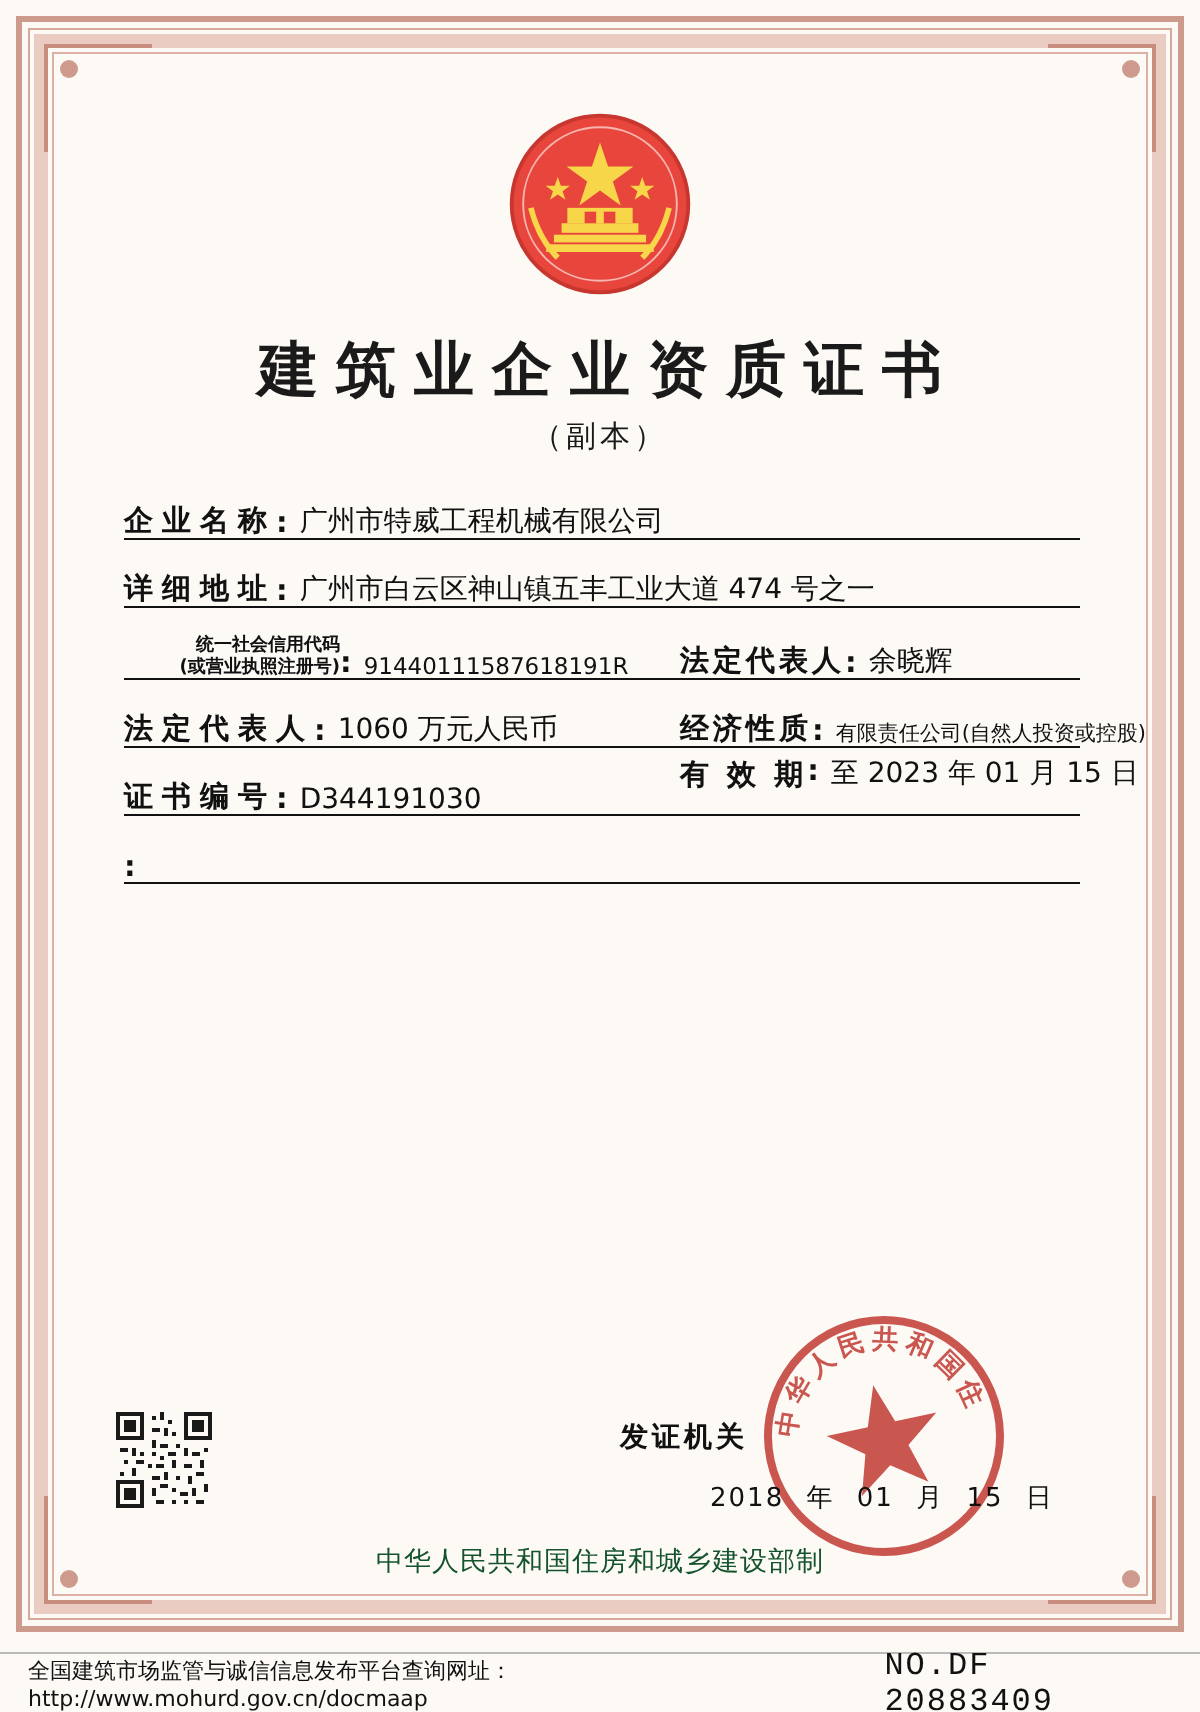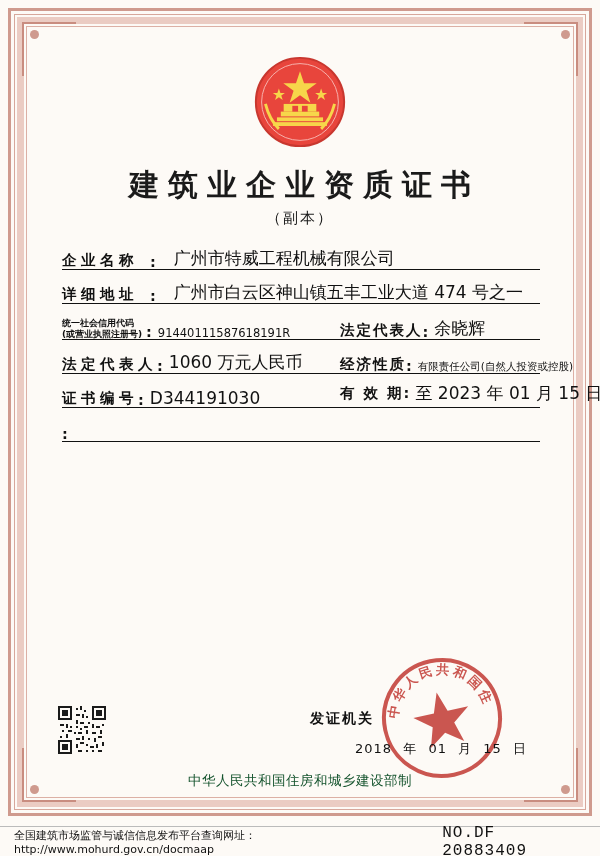--- a/index.html
+++ b/index.html
@@ -112,39 +112,38 @@
     left: 62px;
     width: 478px;
     font-size: 13.5px;
     color: #111;
   }
   .row {
     position: relative;
     height: 26px;
     display: flex;
     align-items: flex-end;
-    gap: 12px;
   }
   .label {
     font-weight: bold;
     font-size: 14.5px;
     letter-spacing: 4.5px;
     white-space: nowrap;
     font-family: "DejaVu Sans", sans-serif;
     color: #111;
   }
   .label.tight { letter-spacing: 1px; }
   .colon {
     font-weight: bold;
     font-size: 14.5px;
     font-family: "DejaVu Sans", sans-serif;
     margin-right: 4px;
   }
   .value {
-    font-size: 17px;
+    font-size: 14px;
     font-family: "DejaVu Sans", sans-serif;
     color: #111;
     padding-left: 2px;
     white-space: nowrap;
   }
   .value.small { font-size: 11.5px; }
   .underline {
     position: absolute;
     left: 0;
     bottom: 0;
@@ -153,23 +152,24 @@
   }
   .col-left  { position: absolute; left: 0;   width: 300px; }
   .col-right { position: absolute; left: 278px; width: 200px; }
 
   .two-line-label {
     font-size: 9px;
     line-height: 11px;
     letter-spacing: 0px;
     font-weight: bold;
     font-family: "DejaVu Sans", sans-serif;
-    text-align: left;
+    text-align: right;
     width: 84px;
     color: #111;
+    margin-left: 24px;
   }
 
   .qual-block {
     position: absolute;
     top: 415px;
     left: 118px;
     font-family: "DejaVu Sans", sans-serif;
   }
   .qual-line {
     font-size: 14.5px;
@@ -351,21 +351,21 @@
       </div>
     </div>
 
     <div class="row" style="height:30px; margin-top:4px;">
       <div class="col-left" style="display:flex; align-items:flex-end; height:30px;">
         <span class="label">证书编号</span>
         <span class="colon">:</span>
         <span class="value">D344191030</span>
         <div class="underline" style="left:0; width:278px;"></div>
       </div>
-      <div class="col-right" style="display:flex; align-items:center; height:30px;">
+      <div class="col-right" style="display:flex; align-items:flex-start; height:30px;">
         <span class="label tight" style="letter-spacing:2px;">有 效 期</span>
         <span class="colon">:</span>
         <span class="value">至 2023 年 01 月 15 日</span>
         <div class="underline" style="left:0; width:200px;"></div>
       </div>
     </div>
 
     <div class="row" style="height:30px; margin-top:4px;">
       <span class="colon">:</span>
       <div class="underline" style="left:0; width:478px;"></div>

